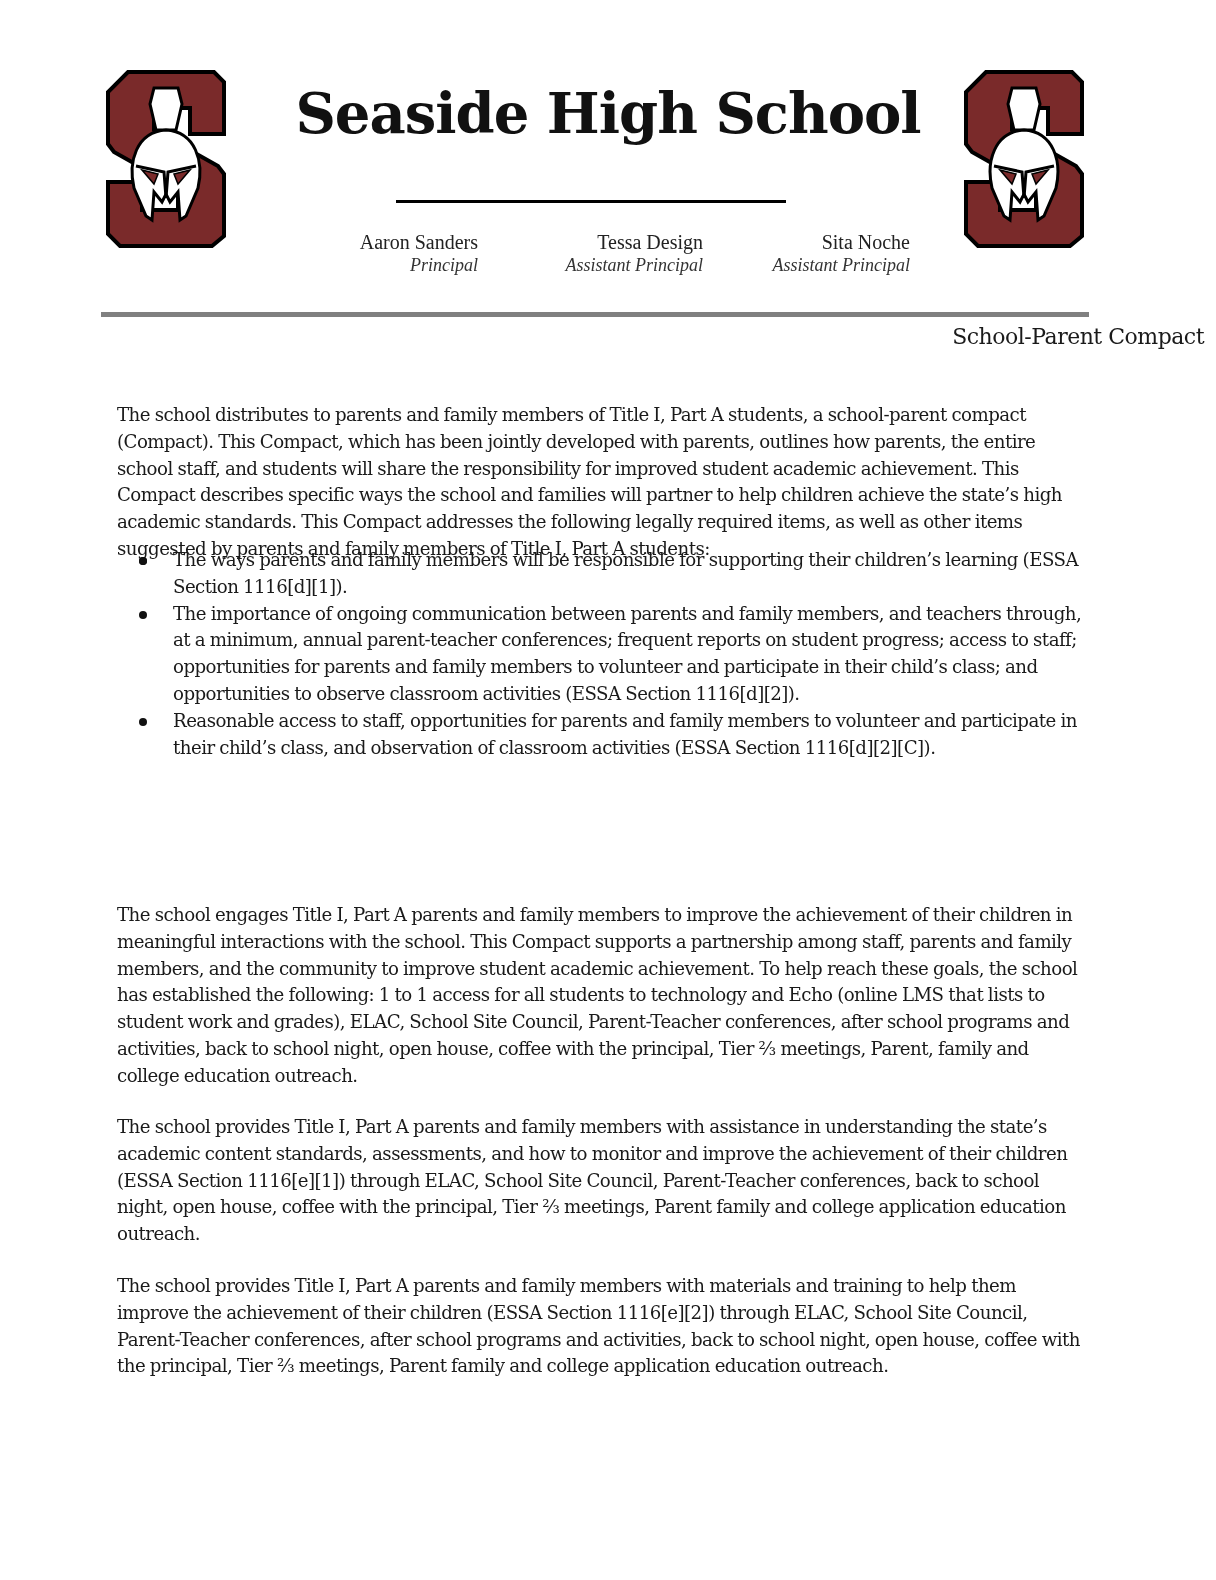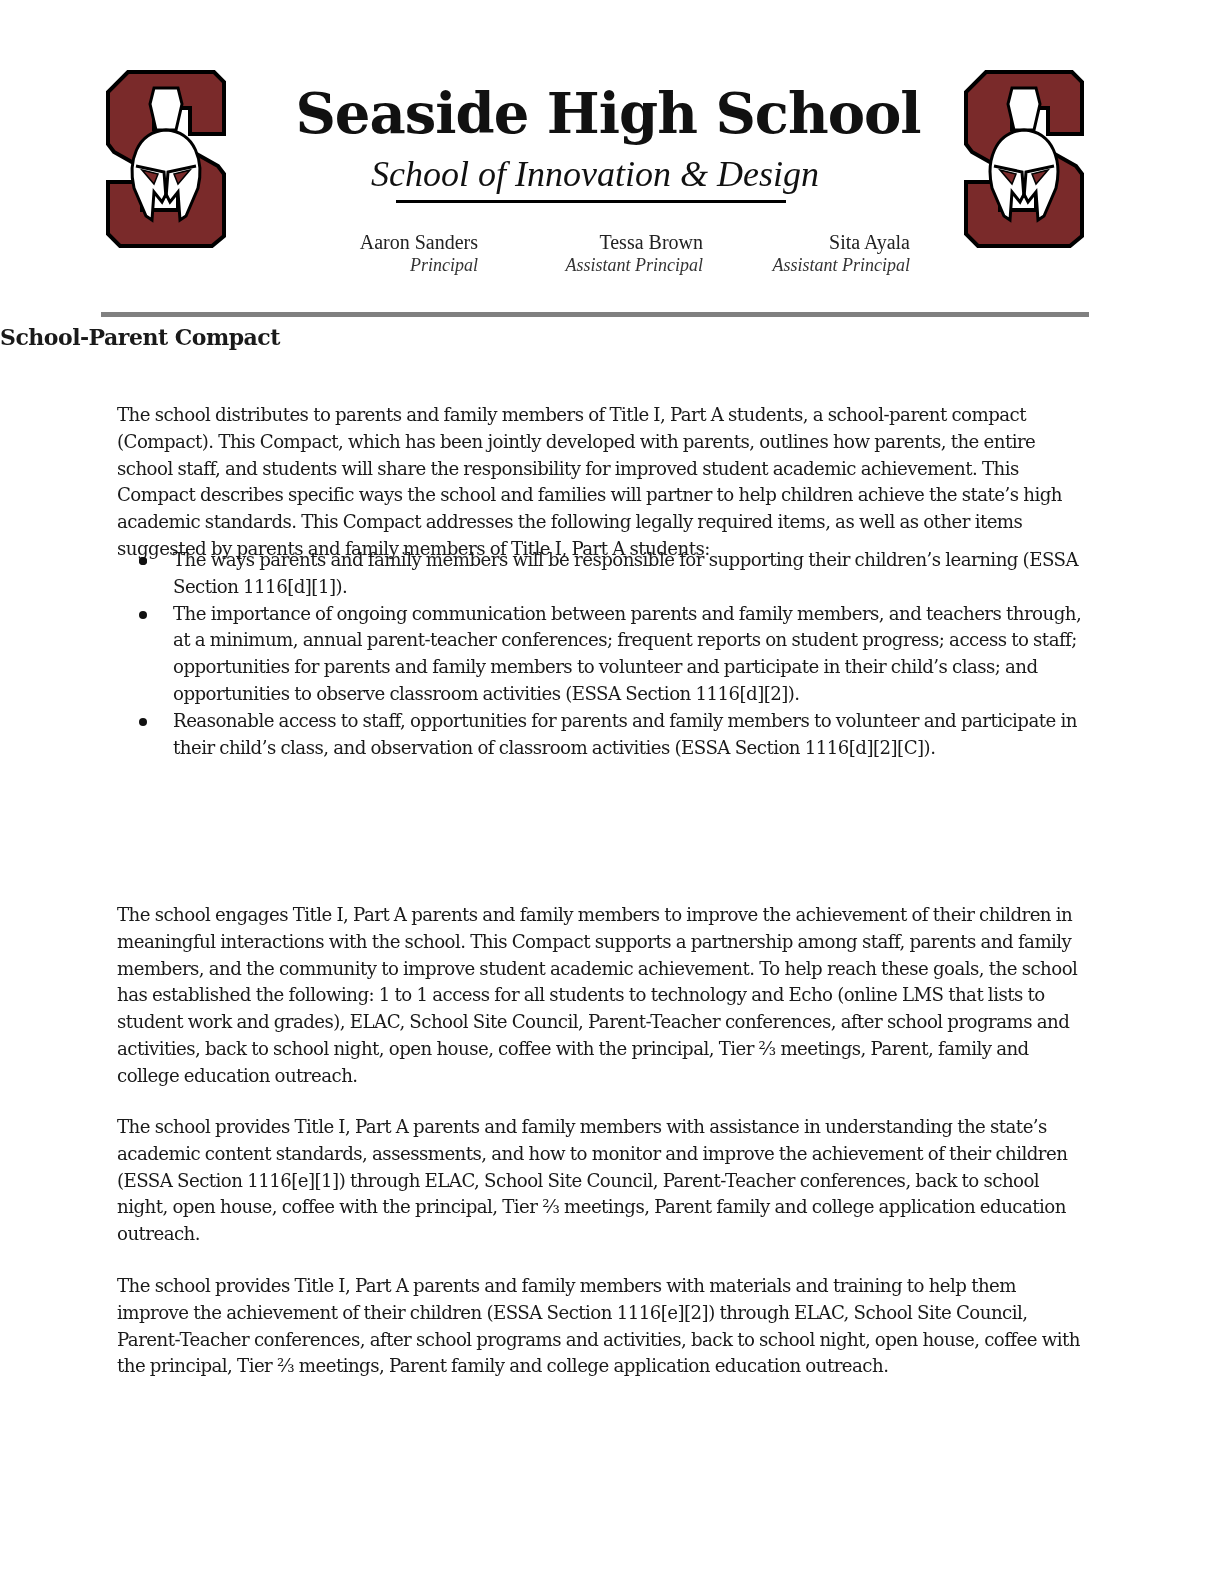--- a/index.html
+++ b/index.html
@@ -13,22 +13,22 @@
   .subtitle { position: absolute; left: 0; width: 1190px; top: 152px; text-align: center;
     font-family: "Liberation Serif", serif; font-style: italic; font-size: 36px; line-height: 44px; color:#111; }
   .sub-rule { position: absolute; left: 396px; top: 200px; width: 390px; height: 3px; background: #000; }
   .staff { position: absolute; top: 230px; text-align: right; font-family: "Liberation Serif", serif; }
   .staff .name { font-size: 20px; line-height: 24px; color:#222; }
   .staff .role { font-size: 18px; font-style: italic; line-height: 22px; color:#333; }
   .staff.s1 { left: 318px; width: 160px; }
   .staff.s2 { left: 523px; width: 180px; }
   .staff.s3 { left: 735px; width: 175px; }
   .hrule { position: absolute; left: 101px; top: 312px; width: 988px; height: 5px; background: #808080; }
-  .doc-title { position: absolute; left: 0; width: 1204px; top: 322px; text-align: left;
-    font-family: "DejaVu Serif", serif; font-weight: bold; font-size: 22px; line-height: 30px; letter-spacing: -0.5px; }
+  .doc-title { position: absolute; left: 0; width: 1204px; top: 322px; text-align: right;
+    font-family: "DejaVu Serif", serif; font-weight: normal; font-size: 22px; line-height: 30px; letter-spacing: -0.5px; }
   .body { position: absolute; left: 101px; width: 1000px; font-family: "DejaVu Serif", serif; font-size: 18.2px; line-height: 26.8px; letter-spacing: -0.55px; word-spacing: -0.5px; color:#1a1a1a; }
   .body p { margin: 16px; }
   .p1 { top: 386px; }
   .bullets { position: absolute; left: 101px; top: 547px; width: 1000px; margin: 0; padding: 0; list-style: none;
     font-family: "DejaVu Serif", serif; font-size: 18.2px; line-height: 26.8px; letter-spacing: -0.55px; word-spacing: -0.5px; }
   .bullets li { position: relative; padding-left: 72px; }
   .bullets li .dot { position: absolute; left: 38px; top: 10px; width: 8px; height: 8px; border-radius: 50%; background: #111; }
   .p2 { top: 886px; }
   .p3 { top: 1098px; }
   .p4 { top: 1257px; }
@@ -52,33 +52,32 @@
   <svg class="logo right" viewBox="0 0 120 178">
     <path d="M22 2 H108 L118 12 V64 H84 V38 H48 V60 L112 96 L118 104 V166 L106 176 H14 L2 164 V112 H36 V140 H72 V118 L8 82 L2 74 V22 Z" fill="#7a2a2a" stroke="#000" stroke-width="4" stroke-linejoin="miter"></path>
     <path d="M48 18 H72 L76 34 L70 60 H50 L44 34 Z" fill="#fff" stroke="#000" stroke-width="3"></path>
     <path d="M60 60 C30 62 22 92 28 118 L40 146 L46 150 L48 122 L56 132 L60 124 L64 132 L72 122 L74 150 L80 146 L92 118 C98 92 90 62 60 60 Z" fill="#fff" stroke="#000" stroke-width="3"></path>
     <path d="M30 96 L58 102 L60 128 L62 102 L90 96" fill="none" stroke="#000" stroke-width="3"></path>
     <path d="M36 100 L52 104 L48 114 Z" fill="#7a2a2a" stroke="#000" stroke-width="1.5"></path>
     <path d="M84 100 L68 104 L72 114 Z" fill="#7a2a2a" stroke="#000" stroke-width="1.5"></path>
   </svg>
 
   <div class="title">Seaside High School</div>
-  <div class="subtitle">School of Innovation &amp; Design</div>
   <div class="sub-rule"></div>
 
   <div class="staff s1">
     <div class="name">Aaron Sanders</div>
     <div class="role">Principal</div>
   </div>
   <div class="staff s2">
-    <div class="name">Tessa Brown</div>
+    <div class="name">Tessa Design</div>
     <div class="role">Assistant Principal</div>
   </div>
   <div class="staff s3">
-    <div class="name">Sita Ayala</div>
+    <div class="name">Sita Noche</div>
     <div class="role">Assistant Principal</div>
   </div>
 
   <div class="hrule"></div>
 
   <div class="doc-title">School-Parent Compact</div>
 
   <div class="body p1">
     <p>The school distributes to parents and family members of Title I, Part A students, a school-parent compact (Compact). This Compact, which has been jointly developed with parents, outlines how parents, the entire school staff, and students will share the responsibility for improved student academic achievement. This Compact describes specific ways the school and families will partner to help children achieve the state’s high academic standards. This Compact addresses the following legally required items, as well as other items suggested by parents and family members of Title I, Part A students:</p>
   </div>

